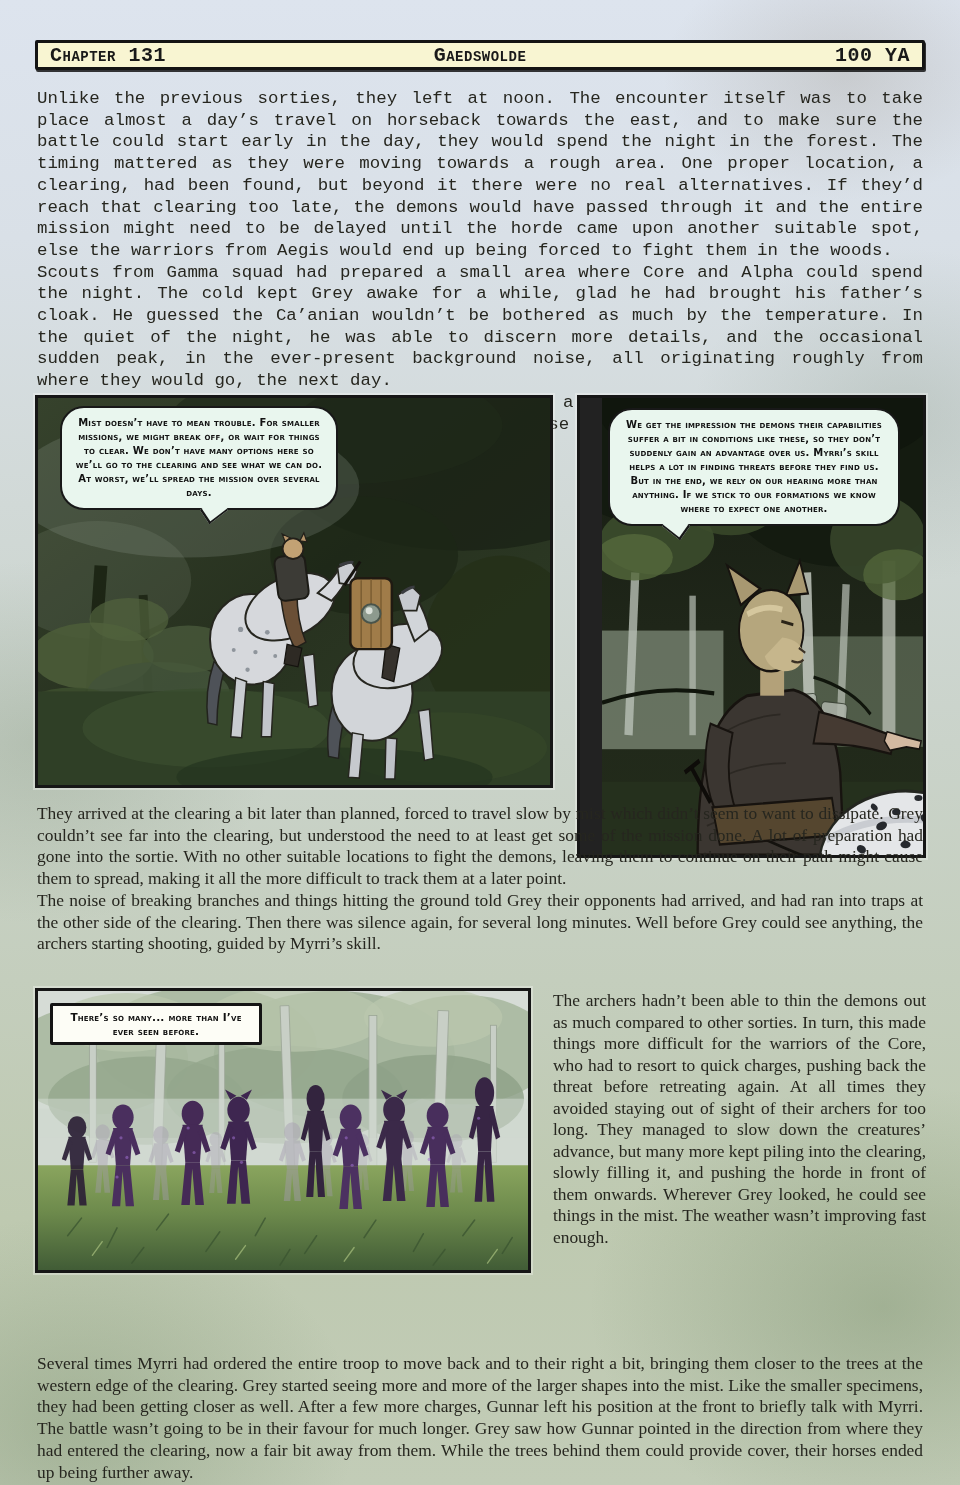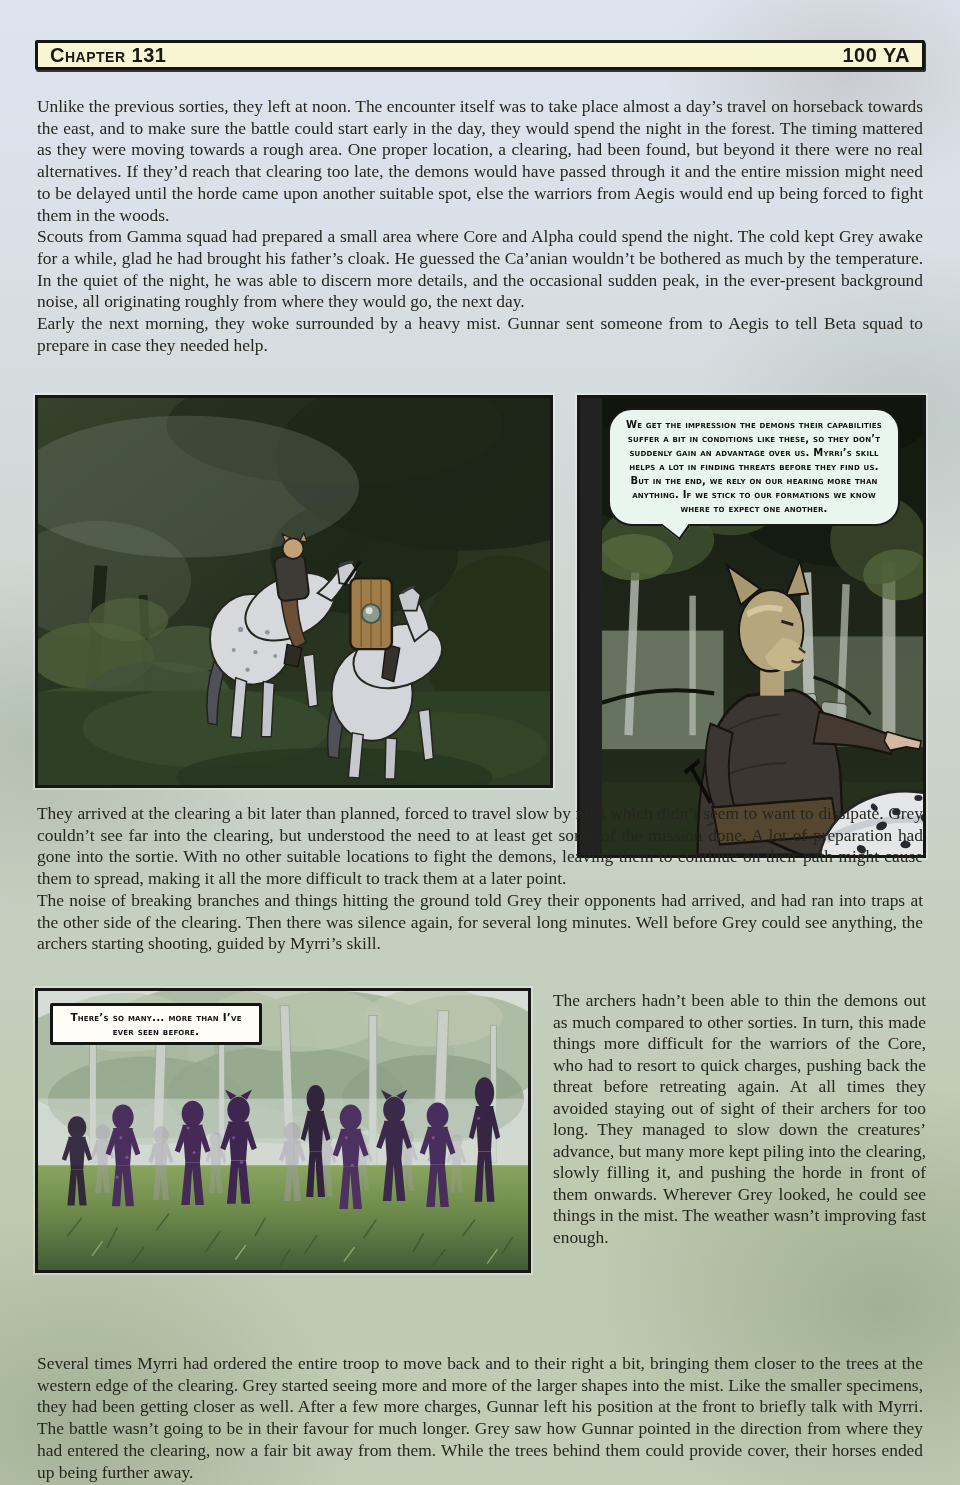--- a/index.html
+++ b/index.html
@@ -13,28 +13,28 @@
       radial-gradient(400px 300px at 8% 96%, rgba(98,124,84,.32), transparent 70%),
       linear-gradient(180deg,#dde4ee 0%,#d9e0e7 16%,#d1d9d7 34%,#cad3ca 50%,#c4cebd 66%,#bec9b0 82%,#c2ccb7 100%);
     font-family:"Liberation Serif", serif;
   }
   
   .chapter-bar{
     position:absolute;left:35px;top:40px;width:890px;height:30px;box-sizing:border-box;
     background:#f8f5d2;border:3px solid #141414;border-radius:2px;
     box-shadow:1px 2px 0 rgba(20,20,20,.85);
     display:flex;align-items:center;justify-content:space-between;padding:0 12px;
-    font-family:Liberation Sans, sans-serif;font-weight:700;font-variant:small-caps;
+    font-family:Liberation Mono, monospace;font-weight:700;font-variant:small-caps;
     font-size:20px;letter-spacing:.5px;color:#191919;
   }
   .chapter-bar .mid{position:absolute;left:0;right:0;text-align:center;}
   
   .txt{position:absolute;color:#26261f;text-align:justify;}
   .txt p{margin:0;font-size:17.4px;line-height:21.7px;}
-  .intro-text{left:37px;top:96px;width:886px;}
+  .intro-text{left:37px;top:88px;width:886px;font-family:Liberation Mono, monospace;}
   .mid-text{left:37px;top:803px;width:886px;}
   .side-text{left:553px;top:990px;width:373px;}
   .side-text p{line-height:21.5px;}
   .bottom-text{left:37px;top:1306px;width:886px;margin-top:47px;}
   .page-footer{
     position:absolute;left:0;top:1452px;width:100%;text-align:center;
     font-style:italic;font-size:13.5px;letter-spacing:.3px;color:#474c41;
   }
   
   .panel{
@@ -73,20 +73,21 @@
     font-size:10.5px;line-height:14px;letter-spacing:.2px;color:#121212;text-align:center;
   }
 </style>
 </head>
 <body>
 
 <div class="page">
 
   <div class="chapter-bar">
     <span>Chapter 131</span>
+    <span class="mid">Gaedswolde</span>
     <span>100 YA</span>
   </div>
 
   <div class="txt intro-text">
     <p>Unlike the previous sorties, they left at noon. The encounter itself was to take place almost a day’s travel on horseback towards the east, and to make sure the battle could start early in the day, they would spend the night in the forest. The timing mattered as they were moving towards a rough area. One proper location, a clearing, had been found, but beyond it there were no real alternatives. If they’d reach that clearing too late, the demons would have passed through it and the entire mission might need to be delayed until the horde came upon another suitable spot, else the warriors from Aegis would end up being forced to fight them in the woods.</p>
     <p>Scouts from Gamma squad had prepared a small area where Core and Alpha could spend the night. The cold kept Grey awake for a while, glad he had brought his father’s cloak. He guessed the Ca’anian wouldn’t be bothered as much by the temperature. In the quiet of the night, he was able to discern more details, and the occasional sudden peak, in the ever-present background noise, all originating roughly from where they would go, the next day.</p>
     <p>Early the next morning, they woke surrounded by a heavy mist. Gunnar sent someone from to Aegis to tell Beta squad to prepare in case they needed help.</p>
   </div>
 
   <div class="panel panel-forest">
@@ -153,20 +154,21 @@
         <path d="M364,200 l14,-9 l9,9 l-4,16 l-14,0 Z" fill="#c6c9ce" stroke="#26261f" stroke-width="1.8"></path>
         <path d="M368,198 q8,-6 13,-6" stroke="#3a3c40" stroke-width="3" fill="none"></path>
         <path d="M352,250 l-4,34 l12,4 l6,-34 Z" fill="#35312c" stroke="#15130f" stroke-width="1.3"></path>
         <path d="M310,190 L326,166" stroke="#15130f" stroke-width="3"></path>
         <rect x="316" y="183" width="42" height="72" rx="7" fill="#a07c49" stroke="#201a12" stroke-width="2.5"></rect>
         <path d="M327,185 v68 M337,184 v70 M347,185 v68" stroke="#7d5f33" stroke-width="1.6"></path>
         <circle cx="337" cy="219" r="9.5" fill="#8d9a8e" stroke="#49544b" stroke-width="2"></circle>
         <circle cx="335" cy="216" r="3.5" fill="#e8ece6" opacity=".85"></circle>
       </g>
     </svg>
+    <div class="bubble bubble-plan">Mist doesn’t have to mean trouble. For smaller missions, we might break off, or wait for things to clear. We don’t have many options here so we’ll go to the clearing and see what we can do. At worst, we’ll spread the mission over several days.</div>
   </div>
 
   <div class="panel panel-myrri">
     <svg viewBox="0 0 349 393" preserveAspectRatio="none">
       <defs>
         <linearGradient id="p2bg" x1="0" y1="0" x2="0" y2="1">
           <stop offset="0" stop-color="#161c12"></stop>
             <stop offset=".5" stop-color="#1f2619"></stop>
             <stop offset="1" stop-color="#232c1b"></stop>
         </linearGradient>

